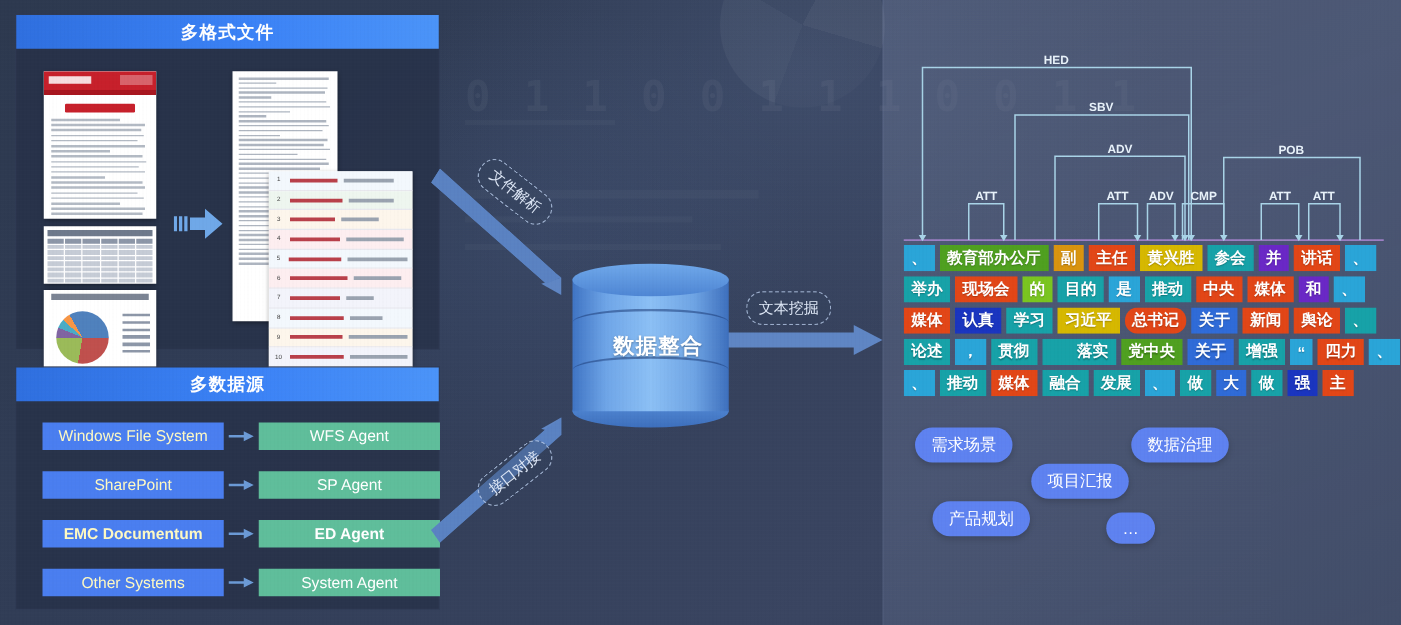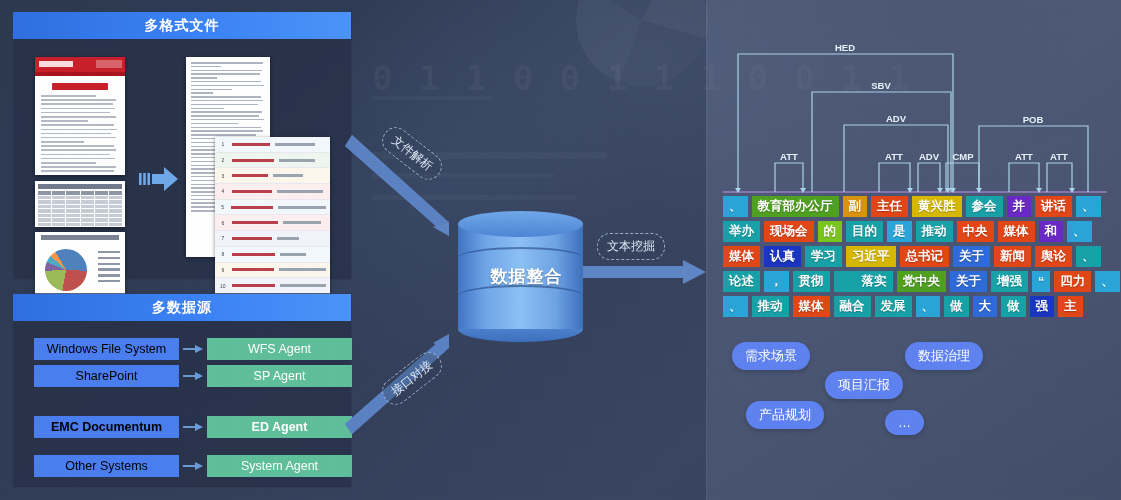--- a/index.html
+++ b/index.html
@@ -124,21 +124,21 @@
     position: absolute; left: 126px; top: 125px; width: 40px; height: 30px;
   }
 
   
   .src-row {
     position: absolute; left: 0; width: 100%; height: 22px;
     display: flex; align-items: center;
   }
   .src-box {
     position: absolute; left: 21px; width: 145px; height: 22px;
-    background: #4a7ef0; color: #000000; font-size: 12.5px;
+    background: #4a7ef0; color: #fef9c3; font-size: 12.5px;
     display: flex; align-items: center; justify-content: center;
     white-space: nowrap;
   }
   .agent-box {
     position: absolute; left: 194px; width: 145px; height: 22px;
     background: #5fbe9b; color: #fff; font-size: 12.5px;
     display: flex; align-items: center; justify-content: center;
     white-space: nowrap;
   }
   .src-arrow { position: absolute; left: 168px; width: 24px; height: 22px; }
@@ -449,21 +449,21 @@
     <div class="panel-body">
 
       <div class="src-row" style="top:17px;">
         <div class="src-box">Windows File System</div>
         <svg class="src-arrow" viewBox="0 0 24 22">
           <path d="M2 10 H14 V7 L22 11 L14 15 V12 H2 Z" fill="#6b9ad6"></path>
         </svg>
         <div class="agent-box">WFS Agent</div>
       </div>
 
-      <div class="src-row" style="top:44px;">
+      <div class="src-row" style="top:56px;">
         <div class="src-box">SharePoint</div>
         <svg class="src-arrow" viewBox="0 0 24 22">
           <path d="M2 10 H14 V7 L22 11 L14 15 V12 H2 Z" fill="#6b9ad6"></path>
         </svg>
         <div class="agent-box">SP Agent</div>
       </div>
 
       <div class="src-row" style="top:95px;font-weight:bold;">
         <div class="src-box">EMC Documentum</div>
         <svg class="src-arrow" viewBox="0 0 24 22">
@@ -589,21 +589,21 @@
           <div class="tok" style="background: rgb(226, 70, 23);">中央</div>
           <div class="tok" style="background: rgb(226, 70, 23);">媒体</div>
           <div class="tok" style="background: rgb(106, 40, 198);">和</div>
           <div class="tok" style="background: rgb(42, 165, 216);">、</div>
         </div>
         <div class="tok-row">
           <div class="tok" style="background: rgb(226, 70, 23);">媒体</div>
           <div class="tok" style="background: rgb(26, 53, 192);">认真</div>
           <div class="tok" style="background: rgb(23, 162, 168);">学习</div>
           <div class="tok" style="background: rgb(214, 184, 0);">习近平</div>
-          <div class="tok" style="background: rgb(226, 70, 23);">总书记</div>
+          <div class="tok" style="background: rgb(226, 70, 23); border-radius: 10px;">总书记</div>
           <div class="tok" style="background: rgb(47, 107, 216);">关于</div>
           <div class="tok" style="background: rgb(226, 70, 23);">新闻</div>
           <div class="tok" style="background: rgb(226, 70, 23);">舆论</div>
           <div class="tok" style="background: rgb(23, 162, 168);">、</div>
         </div>
         <div class="tok-row">
           <div class="tok" style="background: rgb(23, 162, 168);">论述</div>
           <div class="tok" style="background: rgb(42, 165, 216);">，</div>
           <div class="tok" style="background: rgb(23, 162, 168);">贯彻</div>
           <div class="tok" style="background: rgb(23, 162, 168); padding-left: 28px;">落实</div>

